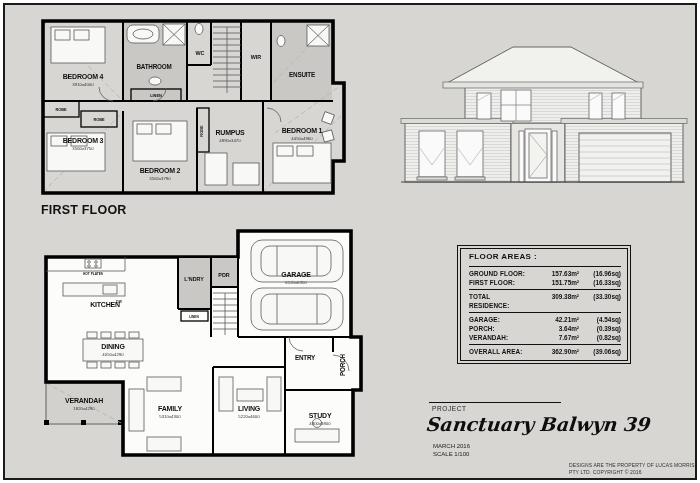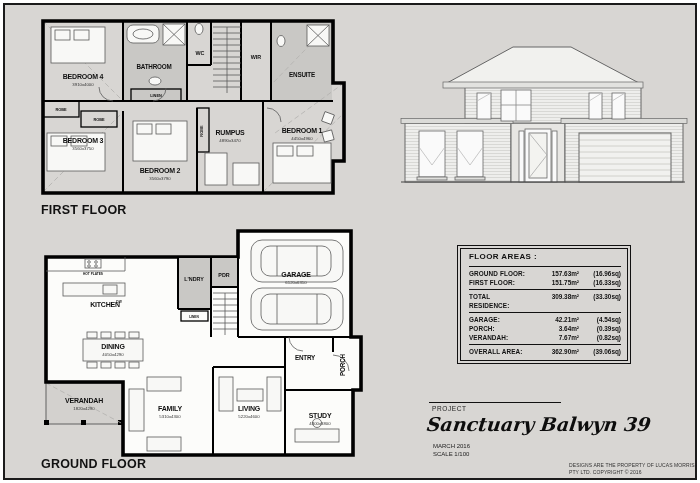--- a/index.html
+++ b/index.html
@@ -224,21 +224,20 @@
     <text class="rm2" x="312" y="138" transform="rotate(-90 312 138)">PORCH</text>
     <text class="rm" x="51" y="176">VERANDAH</text>
     <text class="dim" x="51" y="183">1820x4290</text>
     <text class="rm" x="137" y="184">FAMILY</text>
     <text class="dim" x="137" y="191">5310x4300</text>
     <text class="rm" x="216" y="184">LIVING</text>
     <text class="dim" x="216" y="191">5220x4600</text>
     <text class="rm" x="287" y="191">STUDY</text>
     <text class="dim" x="287" y="198">4300x3800</text>
   </svg>
-  <div class="abs floor-title" style="left:36px;top:452px">GROUND FLOOR</div>
 
   <svg class="abs" style="left:388px;top:30px" width="300" height="168" viewBox="0 0 300 168">
     <defs>
       <pattern id="siding" width="4" height="3" patternUnits="userSpaceOnUse">
         <rect width="4" height="3" fill="#eeeeec"></rect>
             <path d="M0,1.5 H4" stroke="#cfcfcc" stroke-width=".7"></path>
       </pattern>
       <pattern id="panels" width="8" height="6" patternUnits="userSpaceOnUse">
         <rect width="8" height="6" fill="#f1f1ef"></rect>
             <path d="M0,3 H8" stroke="#c6c6c3" stroke-width=".8"></path>

